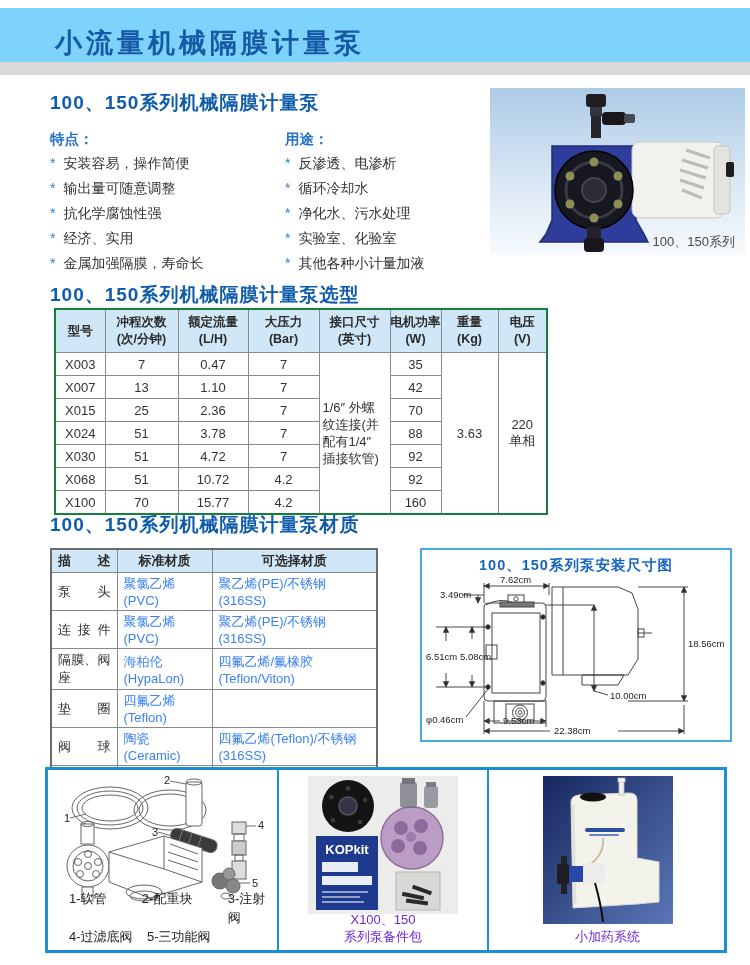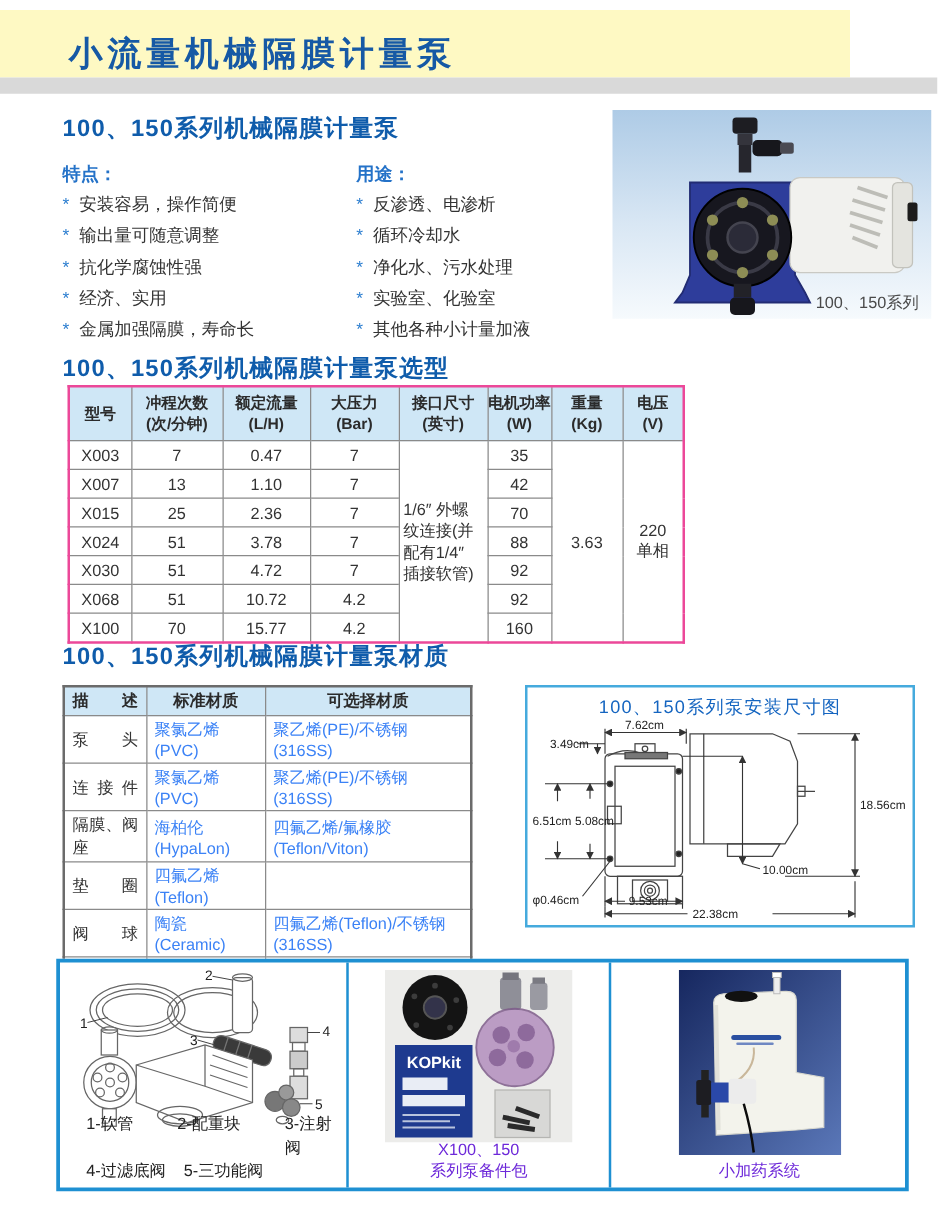--- a/index.html
+++ b/index.html
@@ -3,56 +3,56 @@
 <meta charset="utf-8">
 <style>
   html,body{margin:0;padding:0;}
   body{
     width:750px;height:965px;position:relative;background:#ffffff;
     font-family:"Liberation Sans","DejaVu Sans",sans-serif;color:#333;
     overflow:hidden;
   }
   
   .top-strip{position:absolute;top:0;left:0;width:750px;height:8px;background:#ffffff;}
-  .header-band{position:absolute;top:8px;left:0;width:680px;height:54px;background:#fef9c3;}
+  .header-band{position:absolute;top:8px;left:0;width:750px;height:54px;background:#7dd3fc;}
   .header-title{position:absolute;left:55px;top:17px;font-size:27px;font-weight:bold;color:#1659a5;letter-spacing:4px;}
   .gray-band{position:absolute;top:62px;left:0;width:750px;height:13px;background:#d9d9d9;}
 
   .sec-title{position:absolute;font-size:19px;font-weight:bold;color:#0f5cab;letter-spacing:1px;}
 
   
   .list-block{position:absolute;width:235px;}
   .list-label{font-size:14.5px;font-weight:bold;color:#2472c8;margin-bottom:6px;}
   .b-item{display:flex;align-items:flex-start;margin-bottom:7px;font-size:14px;color:#333;}
   .ast{color:#2e7fd0;margin-right:8px;font-size:14px;line-height:17px;}
 
   
   .photo-box{position:absolute;left:490px;top:88px;width:255px;height:167px;
     background:linear-gradient(180deg,#aecbe6 0%,#d9e7f4 55%,#f6fafd 100%);}
   .photo-caption{position:absolute;right:10px;bottom:4px;font-size:13px;color:#4a4a4a;margin-left:32px;}
 
   
   table{border-collapse:collapse;}
   .sel-table{position:absolute;left:54px;top:308px;width:492px;table-layout:fixed;}
   .sel-table th,.sel-table td{border:1px solid #8a8a8a;text-align:center;}
-  .sel-table{border:2px solid #ec4899;}
+  .sel-table{border:2px solid #15803d;}
   .sel-table th{background:#cfe7f6;color:#2b2b2b;font-size:12.5px;font-weight:bold;padding:4px 0;line-height:17px;}
   .sel-table td{font-size:13px;color:#333;padding:1.5px 0;height:19px;}
   .iface-cell{text-align:left !important;padding:2px 3px !important;font-size:12.5px;line-height:17px;}
 
   .mat-table{position:absolute;left:50px;top:548px;width:326px;table-layout:fixed;border:2px solid #6b6b6b;}
   .mat-table th,.mat-table td{border:1px solid #8a8a8a;font-size:13px;padding:2px 6px;height:17px;}
   .mat-table th{background:#cfe7f6;color:#2b2b2b;font-weight:bold;text-align:center;margin-left:10px;}
   .mat-desc{text-align:justify;text-align-last:justify;}
   .mat-std,.mat-opt{text-align:left;color:#3b82f6;}
   .mat-spare{text-align:center;}
 
   
   .dim-box{position:absolute;left:420px;top:548px;width:308px;height:190px;border:2px solid #45aadd;background:#ffffff;}
-  .dim-title{text-align:center;font-size:14.5px;font-weight:normal;color:#1565c0;margin-top:6px;letter-spacing:1px;}
+  .dim-title{text-align:center;font-size:14.5px;font-weight:bold;color:#1565c0;margin-top:6px;letter-spacing:1px;}
 
   
   .gallery{position:absolute;left:45px;top:767px;width:682px;height:186px;border:3px solid #1e90d2;
     display:flex;box-sizing:border-box;background:#fff;}
   .g-panel{position:relative;box-sizing:border-box;padding:4px;}
   .g-left{width:227px;}
   .g-mid{width:212px;border-left:2px solid #1e90d2;border-right:2px solid #1e90d2;margin:0 2px;}
   .g-right{flex:1;}
   .parts-caption{position:absolute;left:21px;bottom:4px;font-size:13px;color:#222;line-height:19px;}
   .parts-caption .row{display:flex;}

